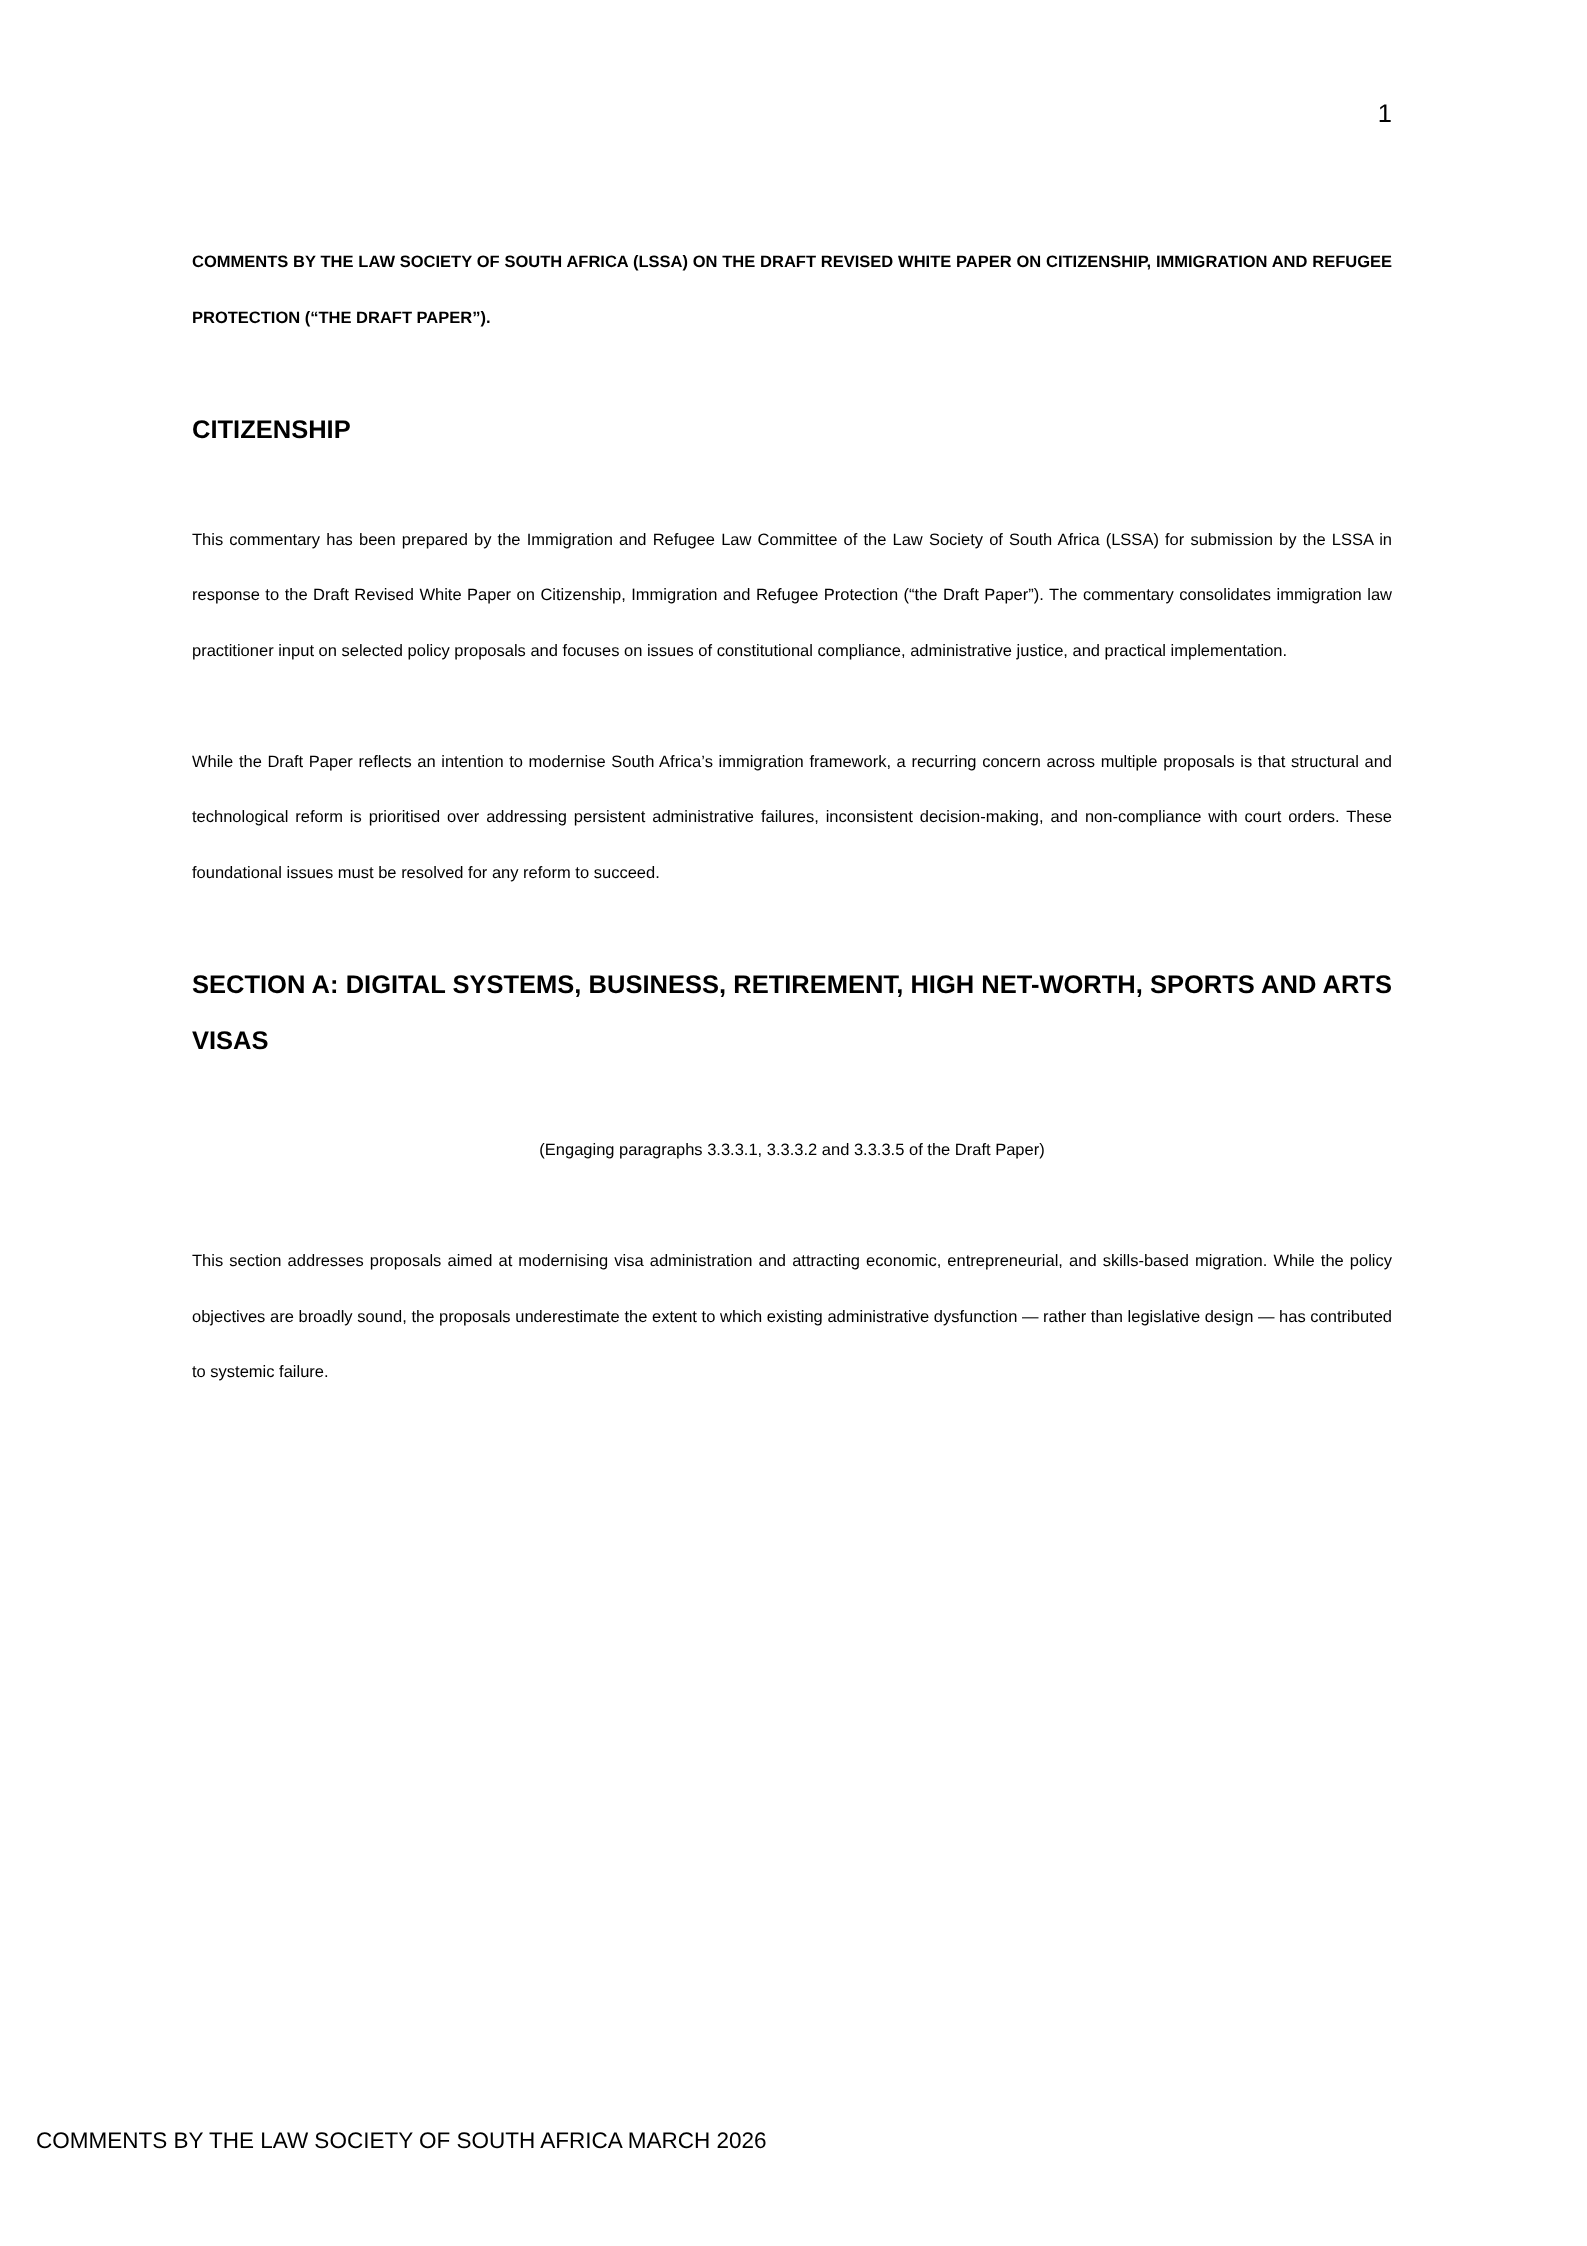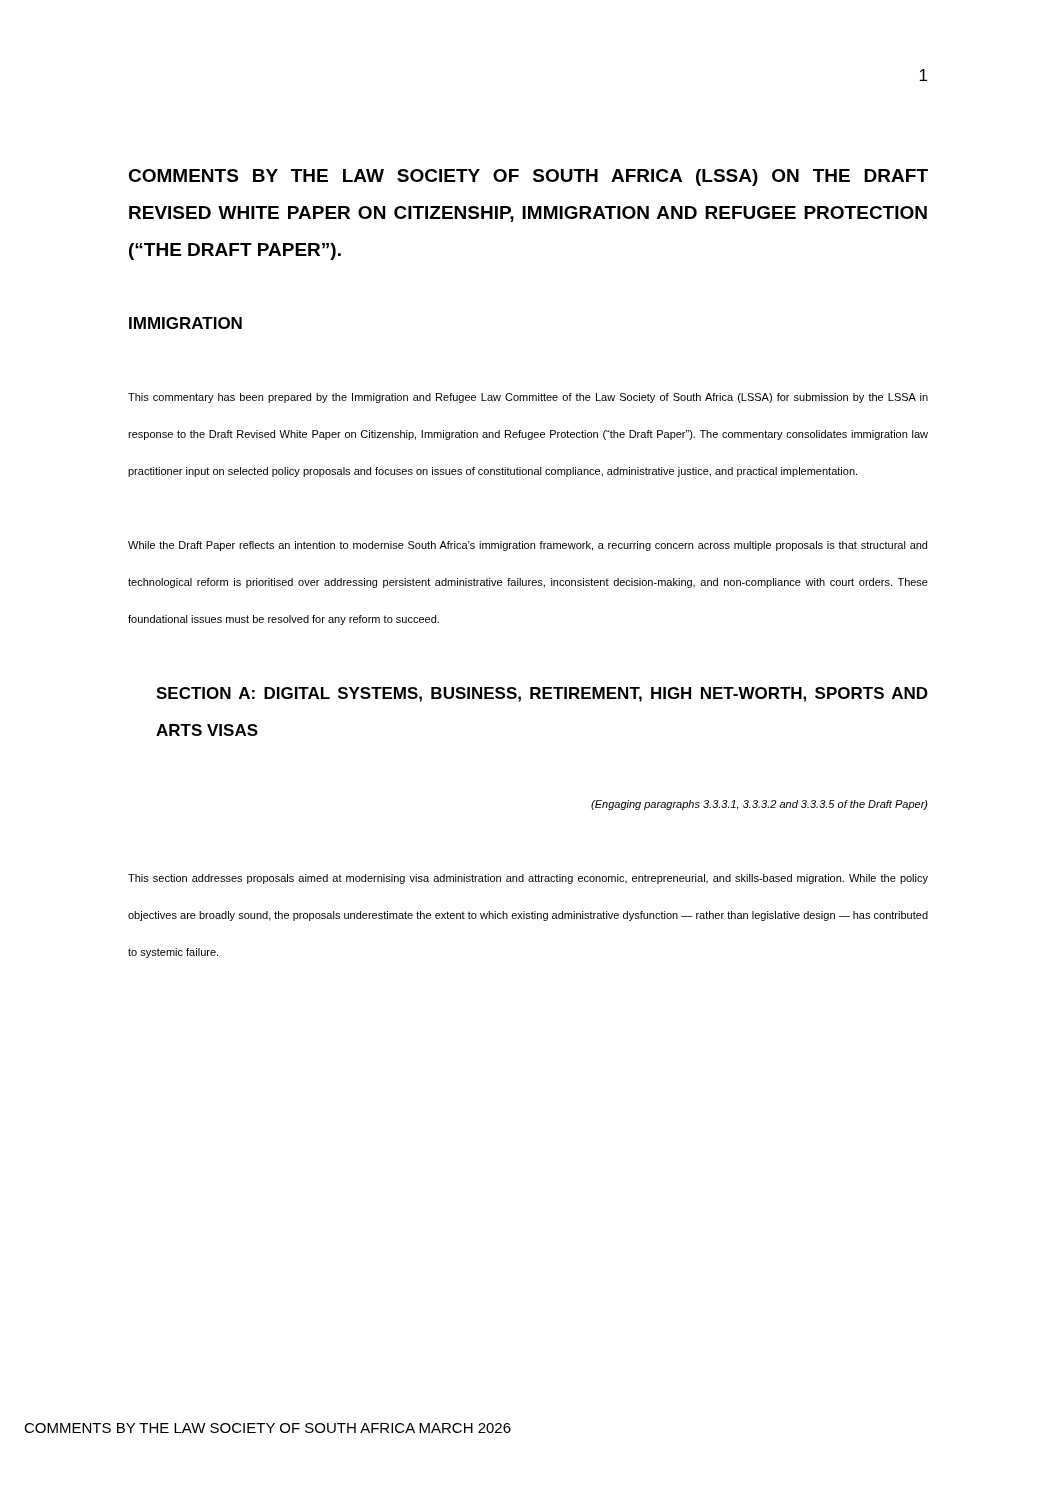--- a/index.html
+++ b/index.html
@@ -22,66 +22,64 @@
     width: 800px;
   }
   .page-number {
     margin-top: 57px;
     text-align: right;
     font-size: 17px;
     line-height: 37px;
   }
   .doc-title {
     margin: 63px 0 0 0;
-    font-size: 19px;
+    font-size: 11px;
     font-weight: bold;
     line-height: 37px;
     text-align: justify;
   }
   .heading {
     margin: 37px 0 0 0;
     font-size: 17px;
     font-weight: bold;
     line-height: 37px;
     text-align: left;
   }
   .heading.justify {
     text-align: justify;
-    margin-left: 28px;
   }
   .para {
     margin: 37px 0 0 0;
     font-size: 11px;
     line-height: 37px;
     text-align: justify;
   }
   .para.no-justify {
-    text-align: right;
-    font-style: italic;
+    text-align: center;
   }
   .page-footer {
     position: absolute;
     left: 24px;
     top: 1418px;
     font-size: 15px;
     line-height: 20px;
     text-align: right;
     white-space: nowrap;
   }
 </style>
 </head>
 <body>
 
 <div class="page">
   <div class="content">
     <div class="page-number">1</div>
 
     <h1 class="doc-title">COMMENTS BY THE LAW SOCIETY OF SOUTH AFRICA (LSSA) ON THE DRAFT REVISED WHITE PAPER ON CITIZENSHIP, IMMIGRATION AND REFUGEE PROTECTION (“THE DRAFT PAPER”).</h1>
 
-    <h2 class="heading">IMMIGRATION</h2>
+    <h2 class="heading">CITIZENSHIP</h2>
 
     <p class="para">This commentary has been prepared by the Immigration and Refugee Law Committee of the Law Society of South Africa (LSSA) for submission by the LSSA in response to the Draft Revised White Paper on Citizenship, Immigration and Refugee Protection (“the Draft Paper”). The commentary consolidates immigration law practitioner input on selected policy proposals and focuses on issues of constitutional compliance, administrative justice, and practical implementation.</p>
 
     <p class="para">While the Draft Paper reflects an intention to modernise South Africa’s immigration framework, a recurring concern across multiple proposals is that structural and technological reform is prioritised over addressing persistent administrative failures, inconsistent decision-making, and non-compliance with court orders. These foundational issues must be resolved for any reform to succeed.</p>
 
     <h2 class="heading justify">SECTION A: DIGITAL SYSTEMS, BUSINESS, RETIREMENT, HIGH NET-WORTH, SPORTS AND ARTS VISAS</h2>
 
     <p class="para no-justify">(Engaging paragraphs 3.3.3.1, 3.3.3.2 and 3.3.3.5 of the Draft Paper)</p>
 
     <p class="para">This section addresses proposals aimed at modernising visa administration and attracting economic, entrepreneurial, and skills-based migration. While the policy objectives are broadly sound, the proposals underestimate the extent to which existing administrative dysfunction — rather than legislative design — has contributed to systemic failure.</p>

